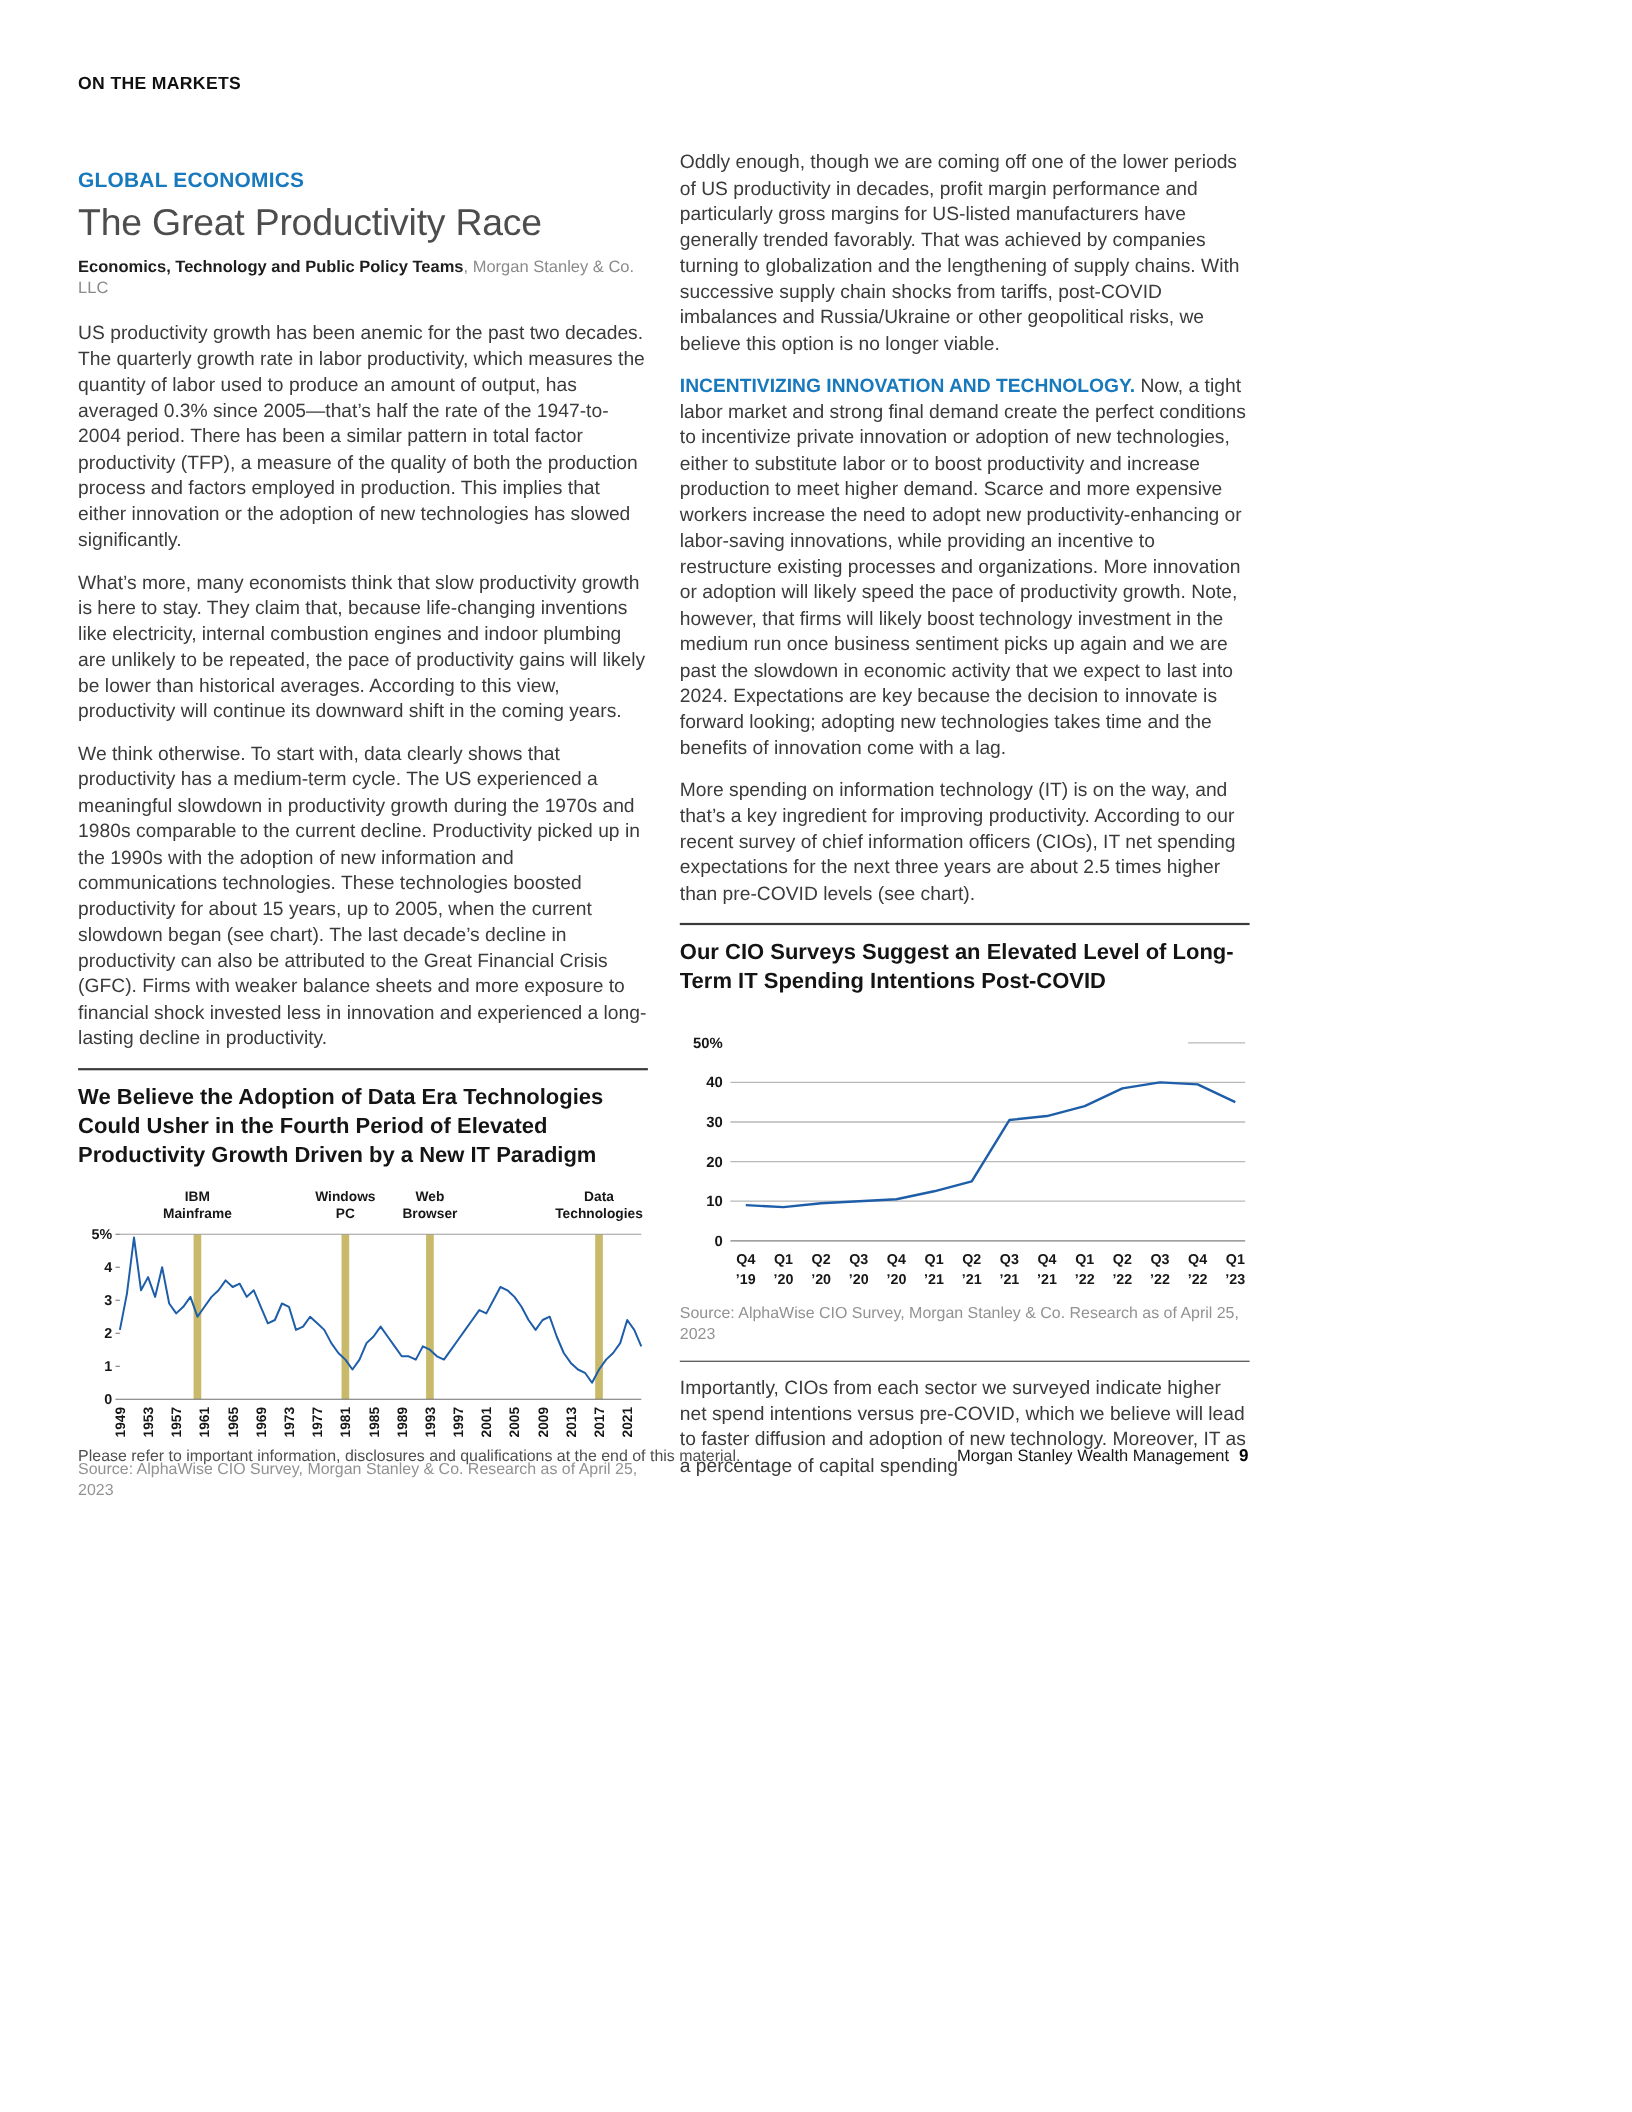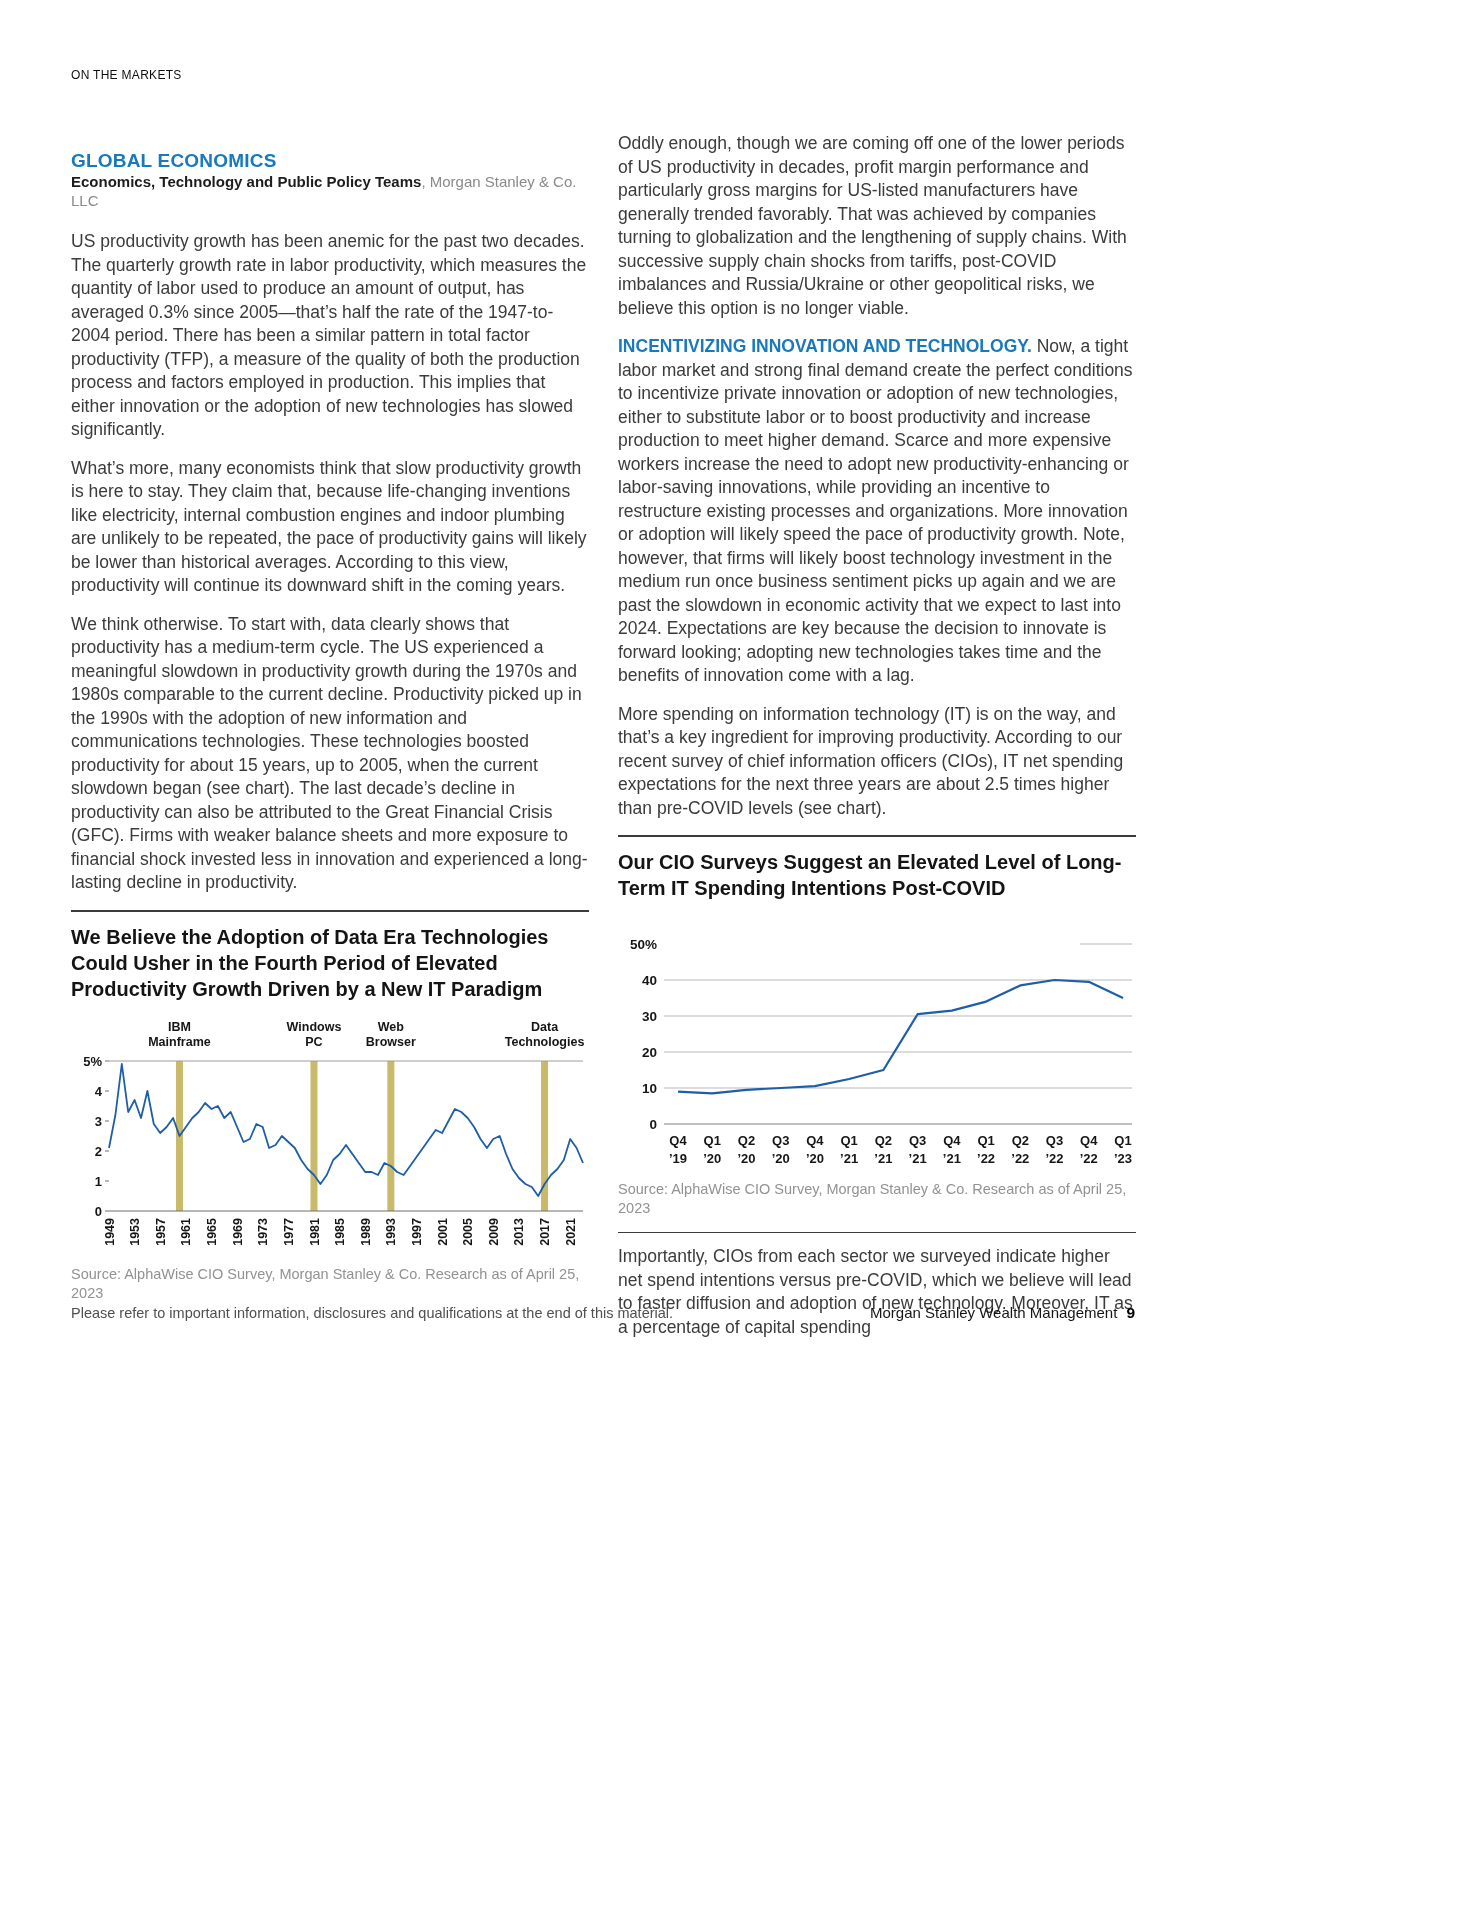--- a/index.html
+++ b/index.html
@@ -4,21 +4,21 @@
 <style>
   * { margin:0; padding:0; box-sizing:border-box; }
   html,body { background:#ffffff; }
   body {
     width:1484px; height:1920px; position:relative;
     font-family:"Liberation Sans","DejaVu Sans",sans-serif;
     color:#3c3c3c;
     -webkit-font-smoothing:antialiased;
   }
   .page { padding:68px 0 0 71px; width:1484px; position:relative; }
-  .kicker { font-size:12px; font-weight:normal; color:#101010; letter-spacing:.3px; }
+  .kicker { font-size:16px; font-weight:bold; color:#101010; letter-spacing:.3px; }
   .columns { display:flex; gap:29px; margin-top:50px; }
   .col { width:518px; flex:0 0 518px; }
 
   .section-label { color:var(--accent); font-weight:bold; font-size:19px; letter-spacing:.2px;margin-top:18px; }
   h1.article-title { font-size:34px; font-weight:400; color:#4d4d4d; margin:8px 0 10px; letter-spacing:-.2px; }
   .byline { font-size:15px; color:#8a8a8a; margin-bottom:20px; line-height:19px; }
   .byline .teams { color:#1d1d1d; font-weight:bold; }
 
   p.body { font-size:17.5px; line-height:23.5px; margin-bottom:15px; color:#3b3b3b; }
   .lead-in { color:var(--accent); font-weight:bold; }
@@ -50,20 +50,21 @@
 <body>
 
 <div class="page">
 
   <div class="kicker">ON THE MARKETS</div>
 
   <div class="columns">
 
     <div class="col">
       <div class="section-label">GLOBAL ECONOMICS</div>
+      <h1 class="article-title">The Great Productivity Race</h1>
       <div class="byline">
         <span class="teams">Economics, Technology and Public Policy Teams</span><span>, Morgan Stanley &amp; Co. LLC</span>
       </div>
 
       <p class="body">US productivity growth has been anemic for the past two decades. The quarterly growth rate in labor productivity, which measures the quantity of labor used to produce an amount of output, has averaged 0.3% since 2005—that’s half the rate of the 1947-to-2004 period. There has been a similar pattern in total factor productivity (TFP), a measure of the quality of both the production process and factors employed in production. This implies that either innovation or the adoption of new technologies has slowed significantly.</p>
       <p class="body">What’s more, many economists think that slow productivity growth is here to stay. They claim that, because life-changing inventions like electricity, internal combustion engines and indoor plumbing are unlikely to be repeated, the pace of productivity gains will likely be lower than historical averages. According to this view, productivity will continue its downward shift in the coming years.</p>
       <p class="body">We think otherwise. To start with, data clearly shows that productivity has a medium-term cycle. The US experienced a meaningful slowdown in productivity growth during the 1970s and 1980s comparable to the current decline. Productivity picked up in the 1990s with the adoption of new information and communications technologies. These technologies boosted productivity for about 15 years, up to 2005, when the current slowdown began (see chart). The last decade’s decline in productivity can also be attributed to the Great Financial Crisis (GFC). Firms with weaker balance sheets and more exposure to financial shock invested less in innovation and experienced a long-lasting decline in productivity.</p>
 
       <div class="exhibit">
         <div class="rule"></div>

